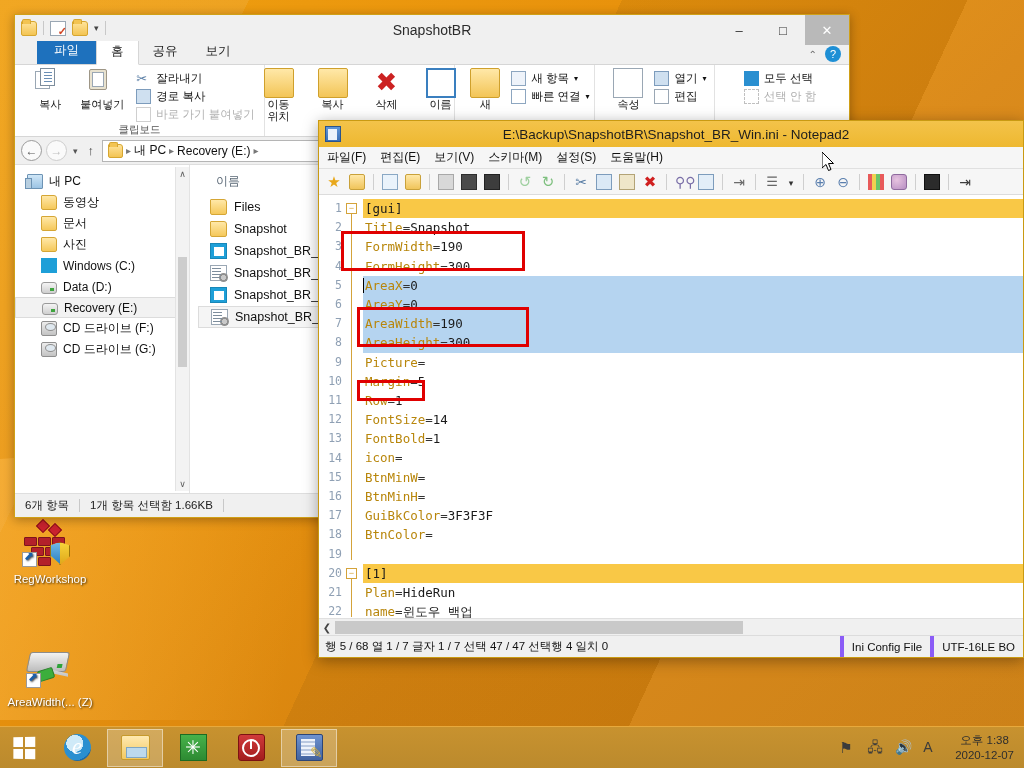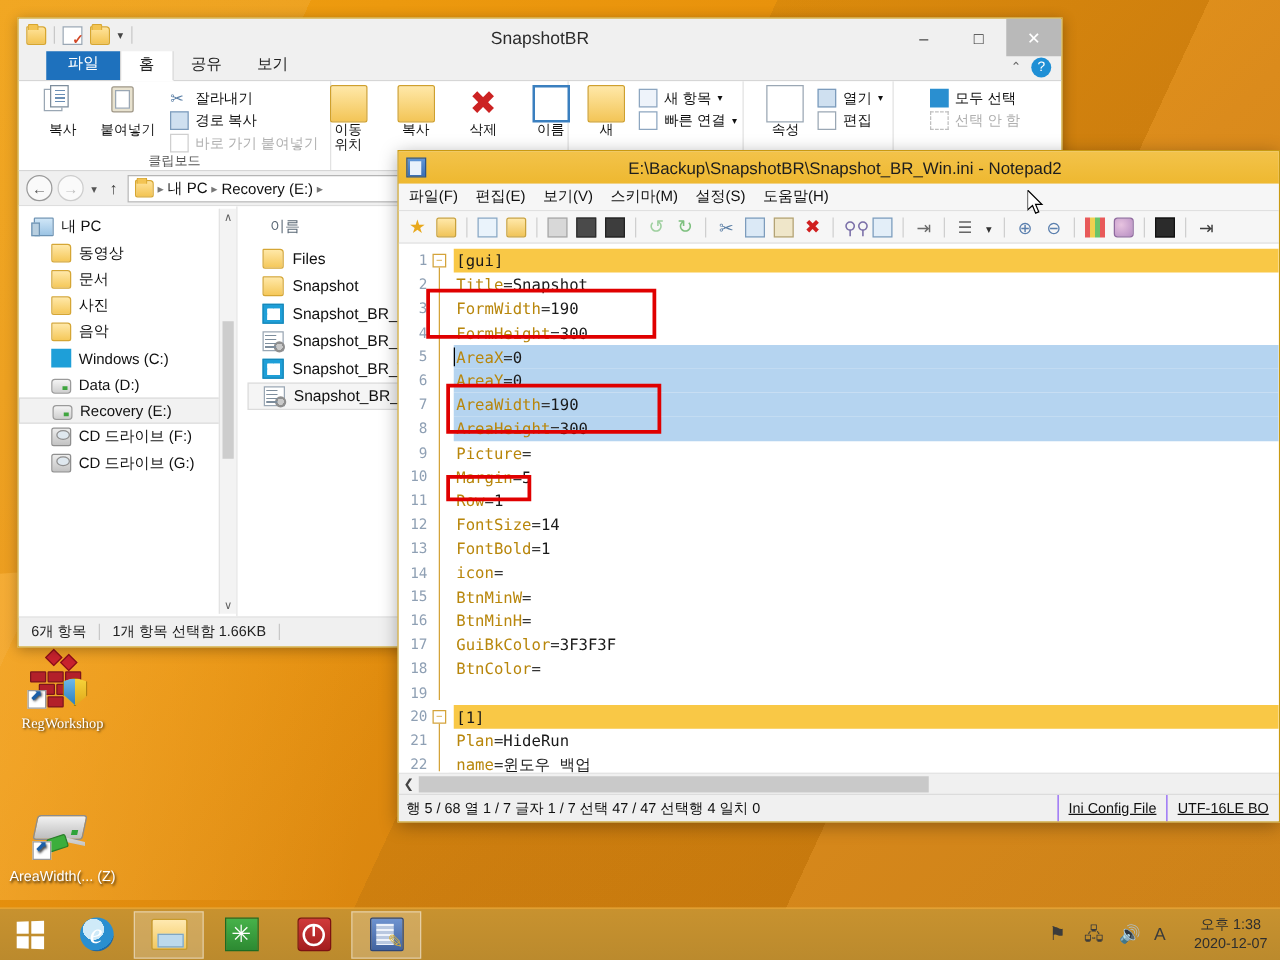--- a/index.html
+++ b/index.html
@@ -275,21 +275,21 @@
   }
   .hs-arrow{ width:16px; text-align:center; font-size:10px; color:#444;}
   .hs-track{ flex:1; height:13px; background:#f0f0f0; position:relative;}
   .hs-thumb{ position:absolute; left:0; top:0; height:13px; width:408px; background:#c9c9c9;}
 
   .np-status{
     height:22px; background:#f0f0f0; border-top:1px solid #dcdcdc;
     display:flex; align-items:center; font-size:11.5px; color:#111;
   }
   .np-st-left{ flex:1; padding-left:6px; }
-  .np-st-cell{ padding:0 8px; border-left:1px solid #8b5cf6; height:100%; display:flex; align-items:center;text-decoration:underline; }
+  .np-st-cell{ padding:0 8px; border-left:4px solid #8b5cf6; height:100%; display:flex; align-items:center; }
 
   
   .mouse-cursor{ position:absolute; left:822px; top:152px; width:14px; height:20px; pointer-events:none; }
 
   
   #taskbar{
     position:absolute; left:0; bottom:0; width:1024px; height:42px;
     background:linear-gradient(180deg,#c8922f,#bb8a2d);
     border-top:1px solid #e8a93c;
     display:flex; align-items:center;
@@ -322,21 +322,21 @@
   .tray{ margin-left:auto; display:flex; align-items:center; gap:11px; padding-right:10px; }
   .tray-ico{ width:17px;height:17px;position:relative;color:#3b3b3b; }
   .clock{ text-align:center; font-size:11.5px; color:#2e2e2e; line-height:15px; padding-left:4px;}
 </style>
 </head>
 <body>
 
 <div class="desktop-shade"></div>
 <div class="desktop-wedge"></div>
 
-<div class="desk-icon" style="left:4px; top:525px;font-family:Liberation Serif, serif;">
+<div class="desk-icon" style="left:4px; top:525px;">
   <span class="glyph">
     <span class="reg-ico">
       <span class="reg-dia" style="left:16px;top:-4px;"></span>
       <span class="reg-dia" style="left:28px;top:0px;"></span>
       <span class="reg-brick" style="left:2px;top:12px;"></span>
       <span class="reg-brick" style="left:16px;top:12px;"></span>
       <span class="reg-brick" style="left:30px;top:12px;"></span>
       <span class="reg-brick" style="left:9px;top:22px;"></span>
       <span class="reg-brick" style="left:23px;top:22px;"></span>
       <span class="reg-brick" style="left:2px;top:32px;"></span>
@@ -530,24 +530,20 @@
         <span class="tico fold-y"></span>
         <span>동영상</span>
       </div>
       <div class="tree-item indent">
         <span class="tico fold-y"></span>
         <span>문서</span>
       </div>
       <div class="tree-item indent">
         <span class="tico fold-y"></span>
         <span>사진</span>
-      </div>
-      <div class="tree-item indent">
-        <span class="tico fold-y"></span>
-        <span>음악</span>
       </div>
       <div class="tree-item indent">
         <span class="tico win-ico"></span>
         <span>Windows (C:)</span>
       </div>
       <div class="tree-item indent">
         <span class="tico drive-ico"></span>
         <span>Data (D:)</span>
       </div>
       <div class="tree-item indent sel">

